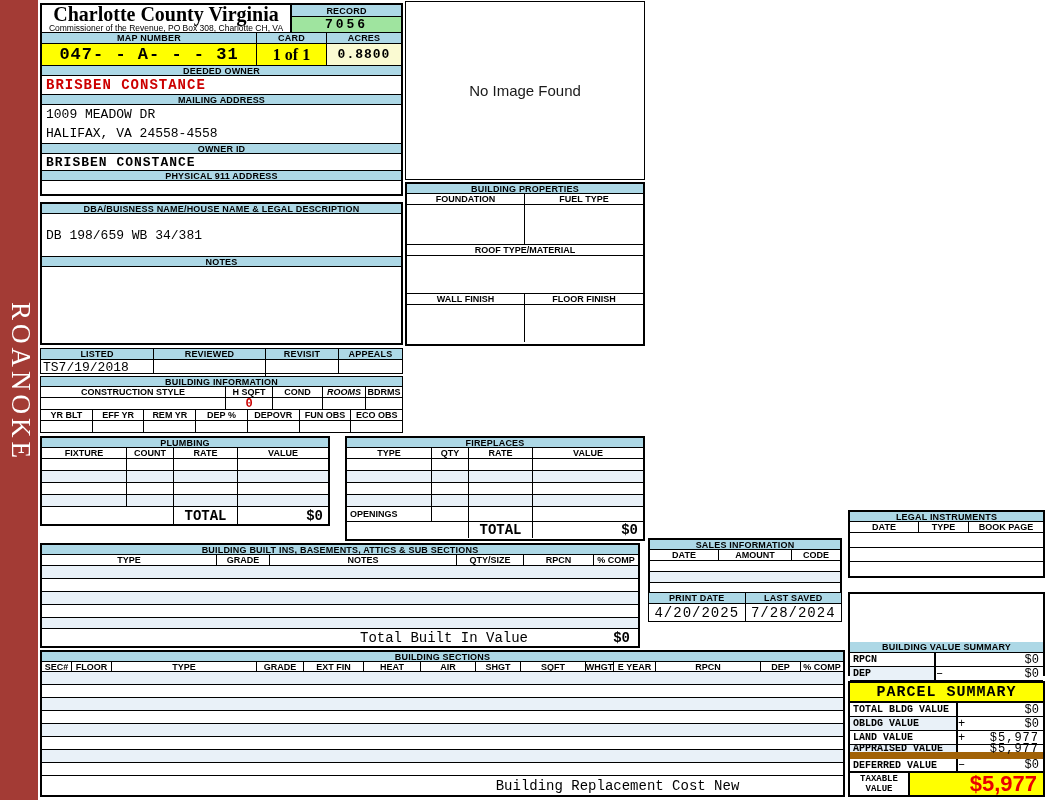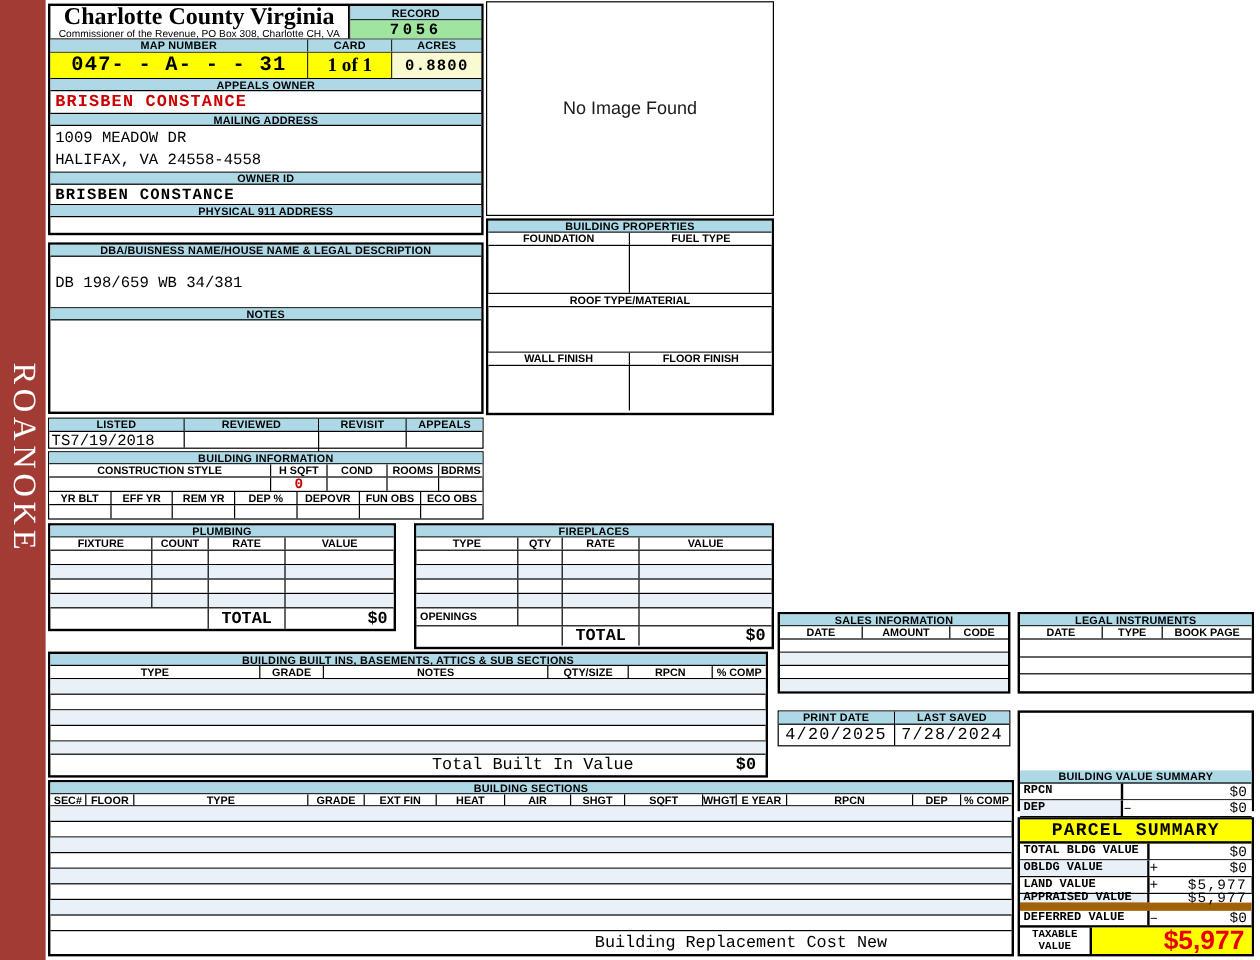--- a/index.html
+++ b/index.html
@@ -67,21 +67,21 @@
       <div class="band" style="width:215px;border-bottom:none;">MAP NUMBER</div>
       <div class="band" style="width:70px;border-bottom:none;">CARD</div>
       <div class="band" style="flex:1;border-bottom:none;">ACRES</div>
     </div>
 
     <div class="row" style="height:22px;border-bottom:1px solid #000;">
       <div class="bigyellow mono" style="width:215px;display:flex;align-items:center;justify-content:center;font-weight:bold;font-size:17px;letter-spacing:1px;">047- - A- - - 31</div>
       <div class="bigyellow serif" style="width:70px;display:flex;align-items:center;justify-content:center;font-weight:bold;font-size:16px;">1 of 1</div>
       <div class="cream mono" style="flex:1;display:flex;align-items:center;justify-content:center;font-weight:bold;font-size:13px;letter-spacing:1px;">0.8800</div>
     </div>
-    <div class="band" style="height:10px;">APPEALS OWNER</div>
+    <div class="band" style="height:10px;">DEEDED OWNER</div>
     <div class="mono cellpad" style="height:19px;border-bottom:1px solid #000;display:flex;align-items:center;font-weight:bold;font-size:14px;letter-spacing:1px;color:#CC0000;">BRISBEN CONSTANCE</div>
     <div class="band" style="height:10px;">MAILING ADDRESS</div>
     <div style="height:39px;border-bottom:1px solid #000;display:flex;flex-direction:column;justify-content:space-between;padding:2px 0 2px 4px;">
       <div class="mono" style="font-size:13px;">1009 MEADOW DR</div>
       <div class="mono" style="font-size:13px;">HALIFAX, VA 24558-4558</div>
     </div>
     <div class="band" style="height:10px;">OWNER ID</div>
     <div class="mono cellpad" style="height:17px;border-bottom:1px solid #000;display:flex;align-items:center;font-weight:bold;font-size:13px;letter-spacing:1px;">BRISBEN CONSTANCE</div>
     <div class="band" style="height:10px;">PHYSICAL 911 ADDRESS</div>
     <div style="flex:1;height:14px;"></div>
@@ -114,21 +114,21 @@
       <div style="flex:1;"></div>
     </div>
   </div>
 
   <div class="abs box1" style="left:40px;top:376px;width:363px;height:57px;">
     <div class="band" style="height:10px;">BUILDING INFORMATION</div>
     <div class="colhdr" style="height:11px;">
       <div style="width:185px;">CONSTRUCTION STYLE</div>
       <div style="width:47px;">H SQFT</div>
       <div style="width:50px;">COND</div>
-      <div style="width:43px;">ROOMS</div>
+      <div style="width:43px;font-style:italic;">ROOMS</div>
       <div style="flex:1;">BDRMS</div>
     </div>
     <div class="row" style="height:12px;border-bottom:1px solid #000;">
       <div style="width:185px;"></div>
       <div class="mono" style="width:47px;display:flex;align-items:center;justify-content:center;color:#CC0000;font-weight:bold;font-size:12px;">0</div>
       <div style="width:50px;"></div>
       <div style="width:43px;"></div>
       <div style="flex:1;"></div>
     </div>
     <div class="colhdr" style="height:11px;">
@@ -309,21 +309,21 @@
     <div class="colhdr" style="height:11px;">
       <div style="width:118px;">WALL FINISH</div>
       <div style="flex:1;">FLOOR FINISH</div>
     </div>
     <div class="row" style="height:37px;">
       <div style="width:118px;"></div>
         <div style="flex:1;"></div>
     </div>
   </div>
 
-  <div class="abs box2" style="left:648px;top:510px;width:194px;height:68px;">
+  <div class="abs box2" style="left:648px;top:538px;width:194px;height:68px;">
     <div class="band" style="height:10px;">SALES INFORMATION</div>
     <div class="colhdr" style="height:11px;">
       <div style="width:69px;">DATE</div>
       <div style="width:73px;">AMOUNT</div>
       <div style="flex:1;">CODE</div>
     </div>
     <div class="stripe" style="height:11px;"></div>
     <div class="stripe sb" style="height:11px;"></div>
     <div class="stripe" style="height:11px;"></div>
     <div class="sb" style="height:10px;"></div>

